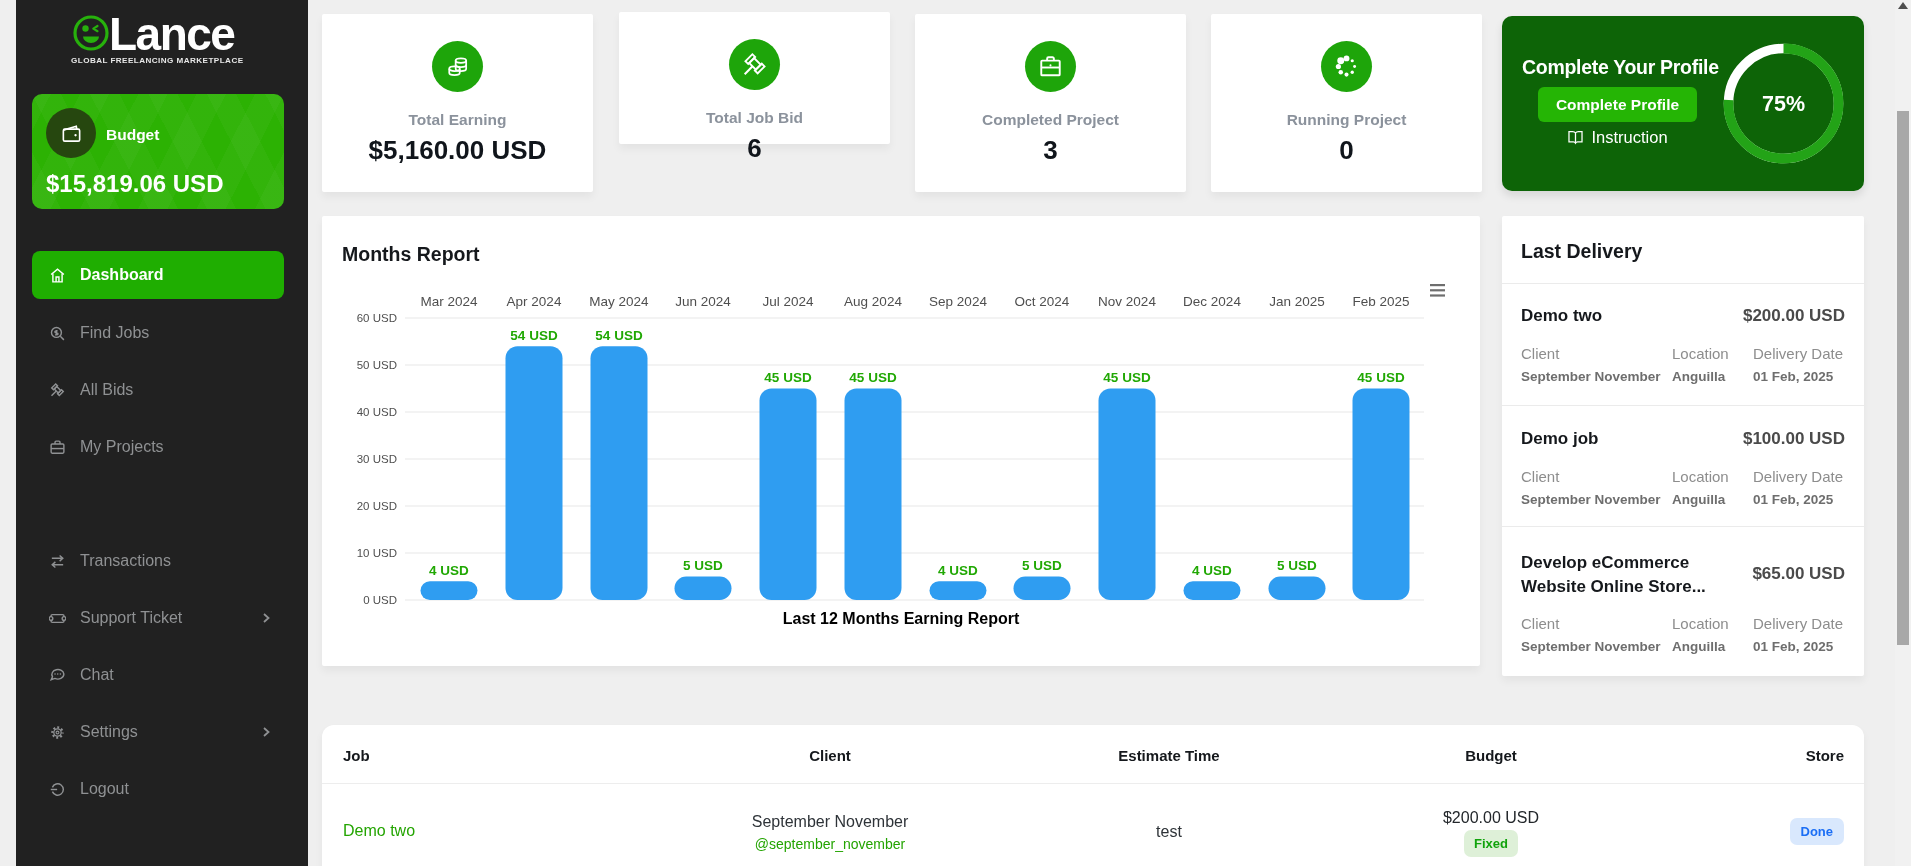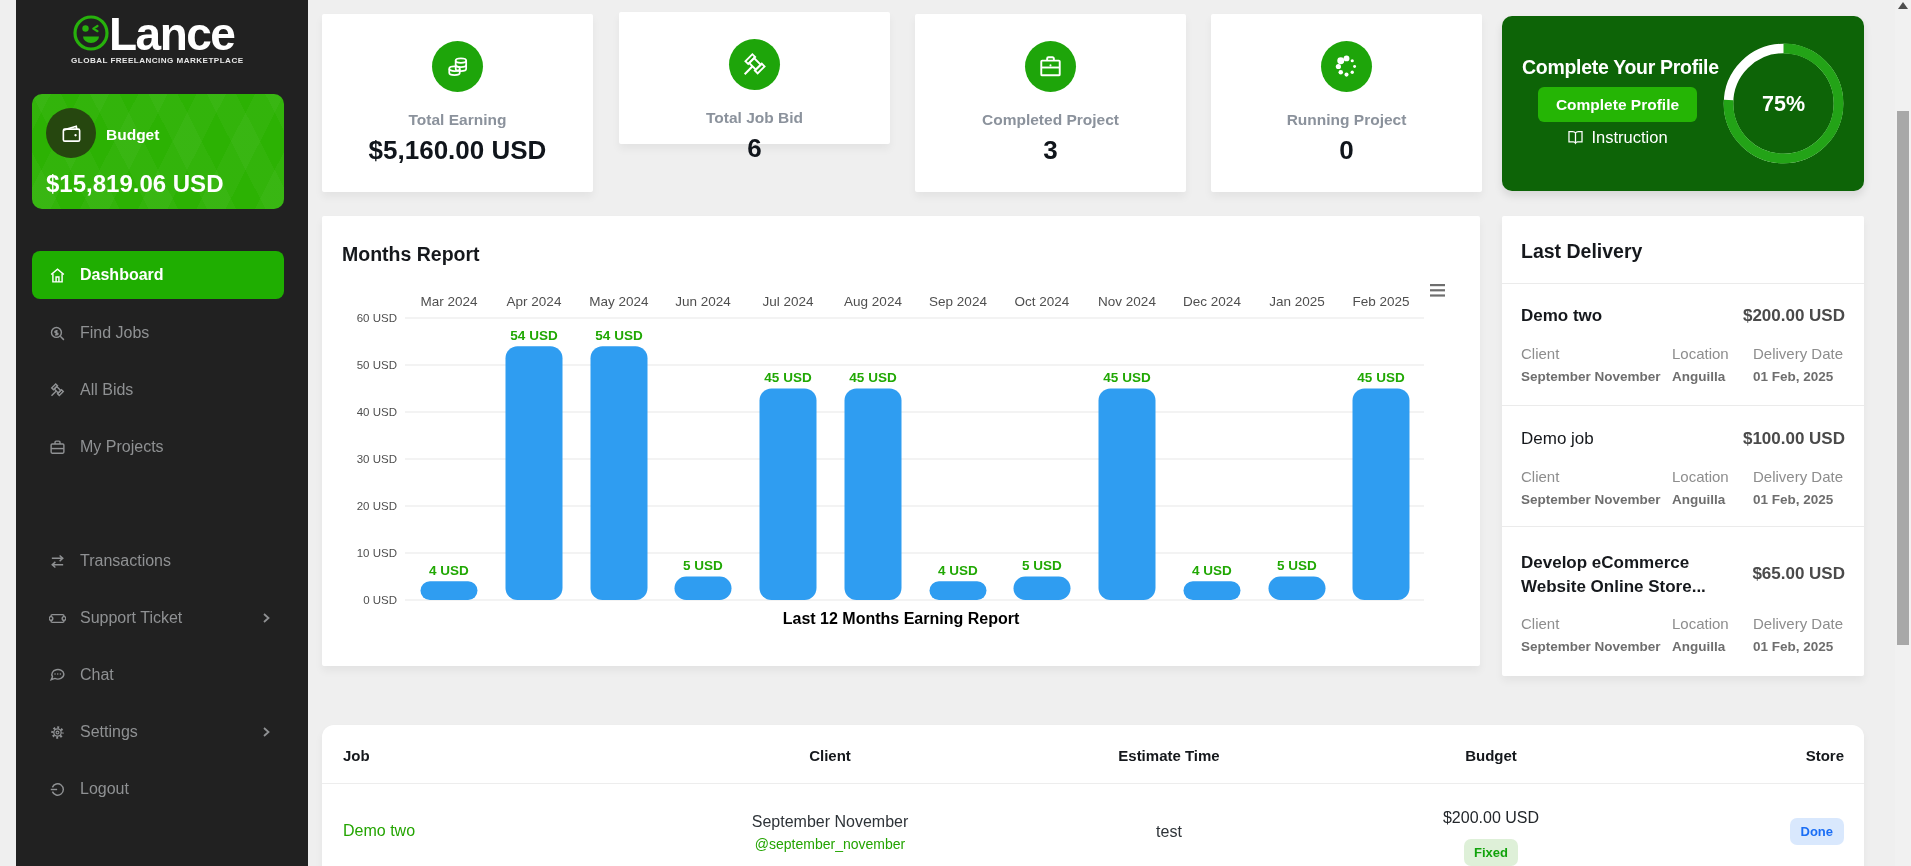--- a/index.html
+++ b/index.html
@@ -285,21 +285,21 @@
   <div class="abs" style="left:19px;top:90px;color:#15181c;font-size:17px;font-weight:bold;">Demo two</div>
   <div class="abs" style="right:19px;top:90px;color:#4a4a4a;font-size:17px;font-weight:bold;">$200.00 USD</div>
   <div class="abs" style="left:19px;top:129px;color:#8d8d8d;font-size:15px;">Client</div>
   <div class="abs" style="left:170px;top:129px;color:#8d8d8d;font-size:15px;">Location</div>
   <div class="abs" style="left:251px;top:129px;color:#8d8d8d;font-size:15px;">Delivery Date</div>
   <div class="abs" style="left:19px;top:153px;color:#6e6e6e;font-size:13.5px;font-weight:bold;">September November</div>
   <div class="abs" style="left:170px;top:153px;color:#6e6e6e;font-size:13.5px;font-weight:bold;">Anguilla</div>
   <div class="abs" style="left:251px;top:153px;color:#6e6e6e;font-size:13.5px;font-weight:bold;">01 Feb, 2025</div>
   <div class="abs" style="left:0;top:189px;width:362px;height:1px;background:#ebebeb;"></div>
 
-  <div class="abs" style="left:19px;top:213px;color:#15181c;font-size:17px;font-weight:normal;">Demo job</div>
+  <div class="abs" style="left:19px;top:213px;color:#15181c;font-size:17px;font-weight:bold;">Demo job</div>
   <div class="abs" style="right:19px;top:213px;color:#4a4a4a;font-size:17px;font-weight:bold;">$100.00 USD</div>
   <div class="abs" style="left:19px;top:252px;color:#8d8d8d;font-size:15px;">Client</div>
   <div class="abs" style="left:170px;top:252px;color:#8d8d8d;font-size:15px;">Location</div>
   <div class="abs" style="left:251px;top:252px;color:#8d8d8d;font-size:15px;">Delivery Date</div>
   <div class="abs" style="left:19px;top:276px;color:#6e6e6e;font-size:13.5px;font-weight:bold;">September November</div>
   <div class="abs" style="left:170px;top:276px;color:#6e6e6e;font-size:13.5px;font-weight:bold;">Anguilla</div>
   <div class="abs" style="left:251px;top:276px;color:#6e6e6e;font-size:13.5px;font-weight:bold;">01 Feb, 2025</div>
   <div class="abs" style="left:0;top:310px;width:362px;height:1px;background:#ebebeb;"></div>
 
   <div class="abs" style="left:19px;top:335px;width:200px;color:#15181c;font-size:17px;font-weight:bold;line-height:24px;">Develop eCommerce Website Online Store...</div>
@@ -318,19 +318,19 @@
   <div class="abs" style="left:747px;top:22px;width:200px;text-align:center;color:#15181c;font-size:15px;font-weight:bold;">Estimate Time</div>
   <div class="abs" style="left:1069px;top:22px;width:200px;text-align:center;color:#15181c;font-size:15px;font-weight:bold;">Budget</div>
   <div class="abs" style="left:1322px;top:22px;width:200px;text-align:right;color:#15181c;font-size:15px;font-weight:bold;">Store</div>
   <div class="abs" style="left:0;top:58px;width:1542px;height:1px;background:#ededed;"></div>
 
   <div class="abs" style="left:21px;top:97px;color:#23a400;font-size:16px;">Demo two</div>
   <div class="abs" style="left:408px;top:88px;width:200px;text-align:center;color:#2e3338;font-size:16px;">September November</div>
   <div class="abs" style="left:408px;top:111px;width:200px;text-align:center;color:#23a400;font-size:14px;">@september_november</div>
   <div class="abs" style="left:747px;top:98px;width:200px;text-align:center;color:#2e3338;font-size:16px;">test</div>
   <div class="abs" style="left:1069px;top:84px;width:200px;text-align:center;color:#23272b;font-size:16px;">$200.00 USD</div>
-  <div class="abs" style="left:1069px;top:105px;width:200px;text-align:center;margin-top:9px;"><span style="display:inline-block;background:#def0d8;color:#11a30c;font-size:13px;font-weight:bold;padding:6px 10px;border-radius:7px;">Fixed</span></div>
+  <div class="abs" style="left:1069px;top:105px;width:200px;text-align:center;"><span style="display:inline-block;background:#def0d8;color:#11a30c;font-size:13px;font-weight:bold;padding:6px 10px;border-radius:7px;">Fixed</span></div>
   <div class="abs" style="left:1322px;top:93px;width:200px;text-align:right;"><span style="display:inline-block;background:#d9e8fd;color:#1b6ef5;font-size:13px;font-weight:bold;padding:6px 11px;border-radius:7px;">Done</span></div>
 </div>
 
 <div class="abs" style="left:1895px;top:0;width:16px;height:866px;background:#f1f1f1;"></div>
 <div class="abs" style="left:1898px;top:2px;width:0;height:0;border-left:5px solid transparent;border-right:5px solid transparent;border-bottom:7px solid #4d4d4d;"></div>
 <div class="abs" style="left:1897px;top:111px;width:12px;height:534px;background:#a8a8a8;"></div>
 
 </body></html>

